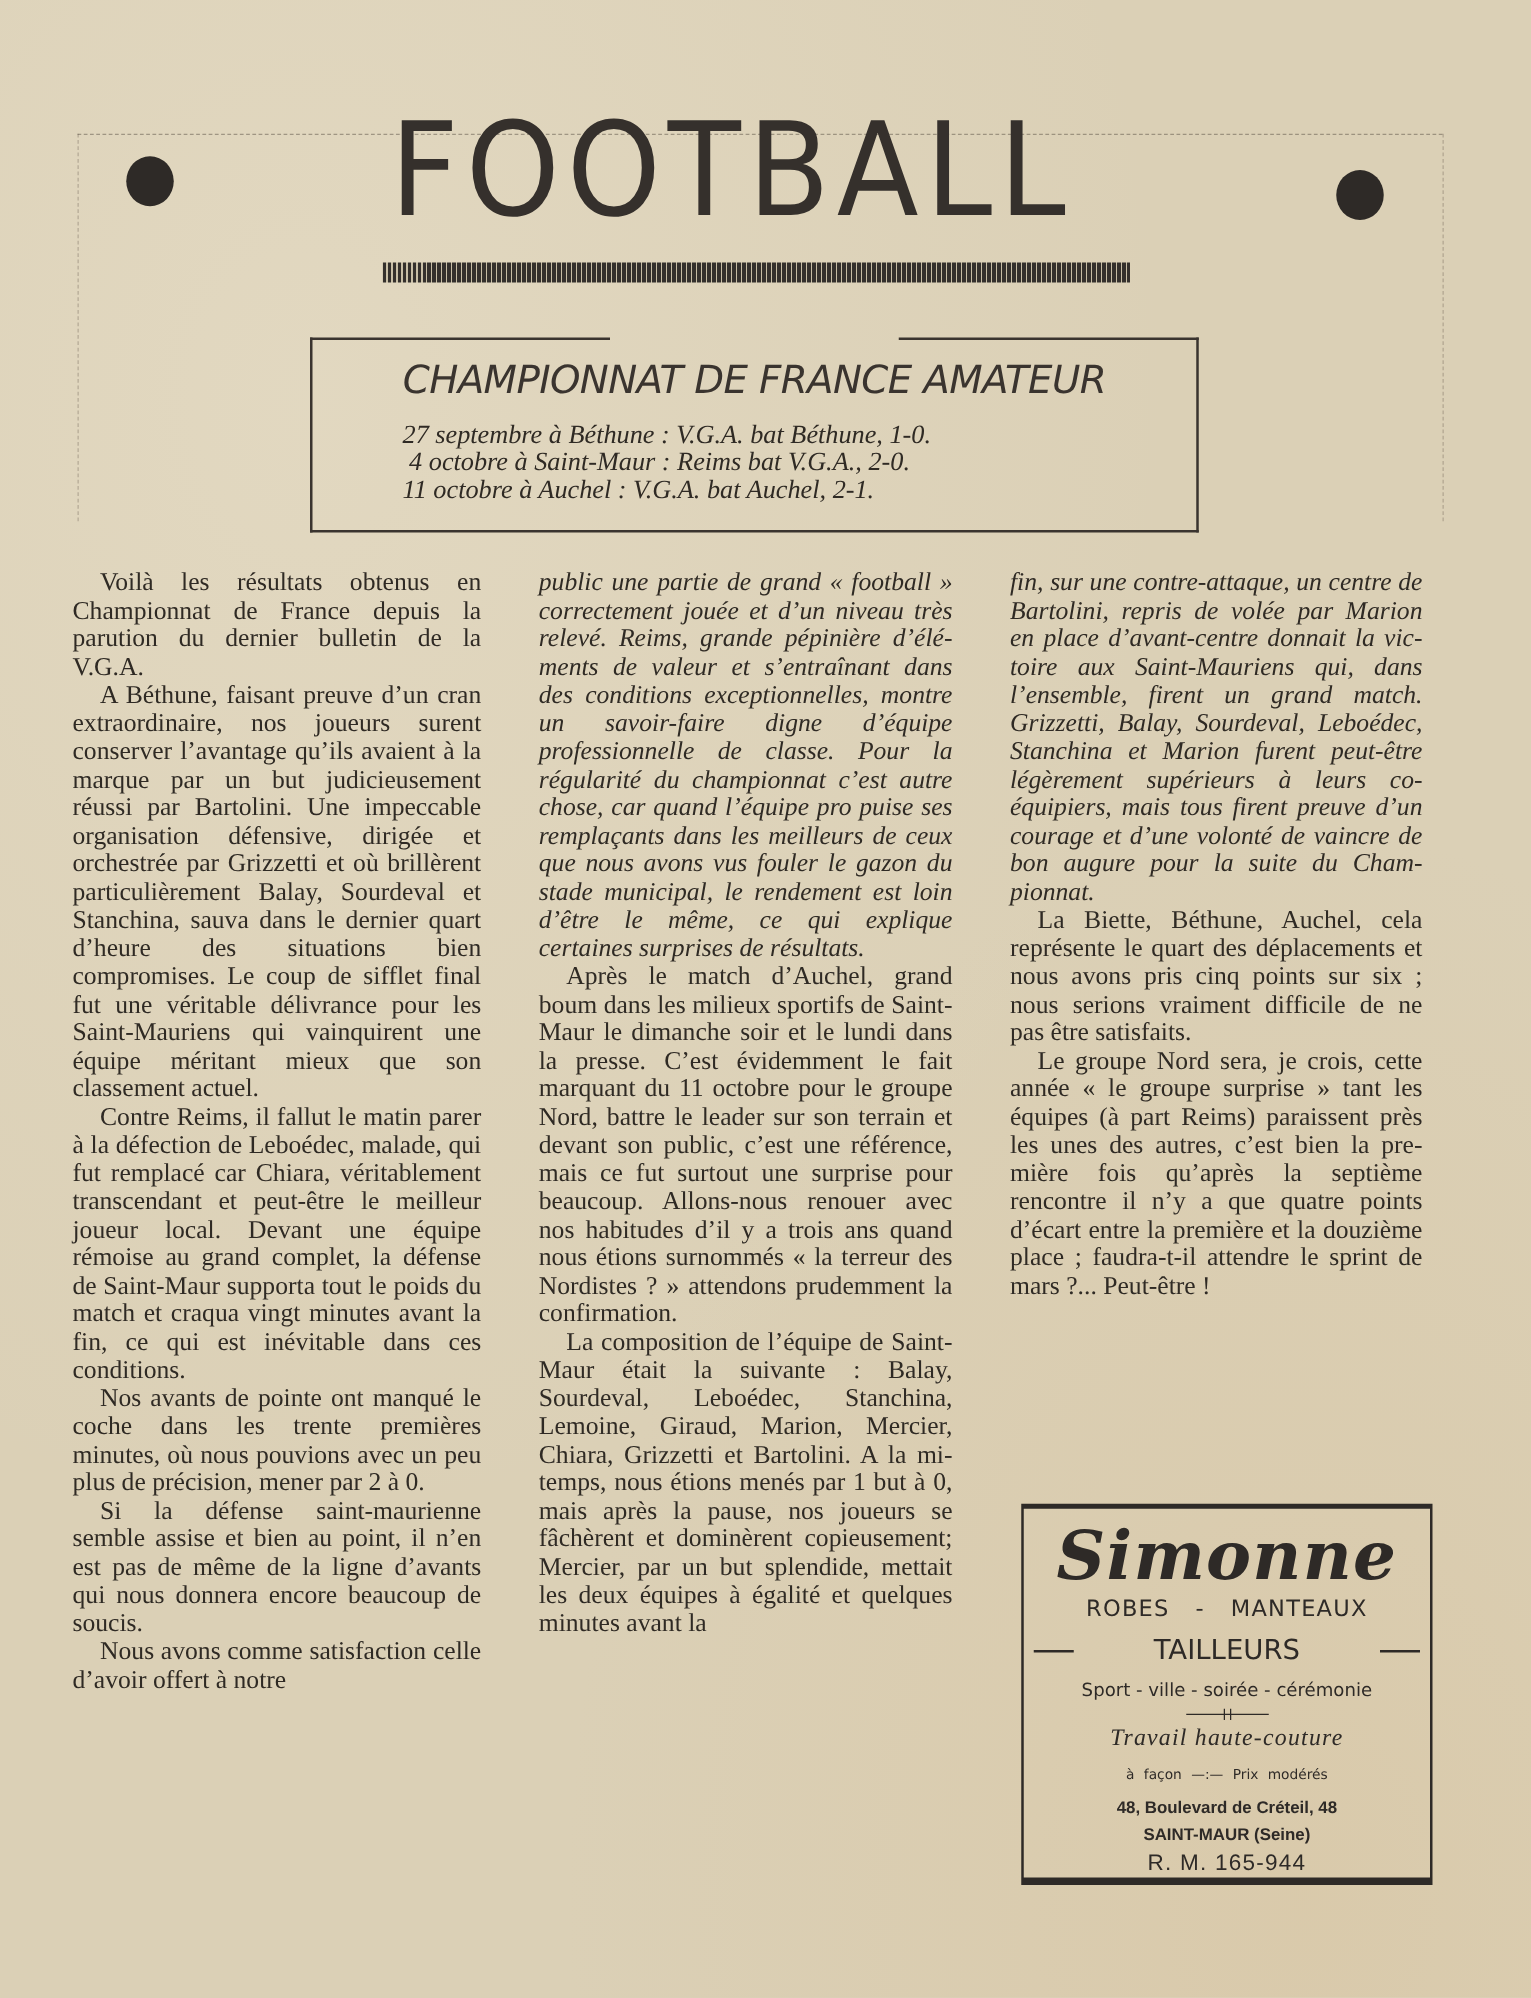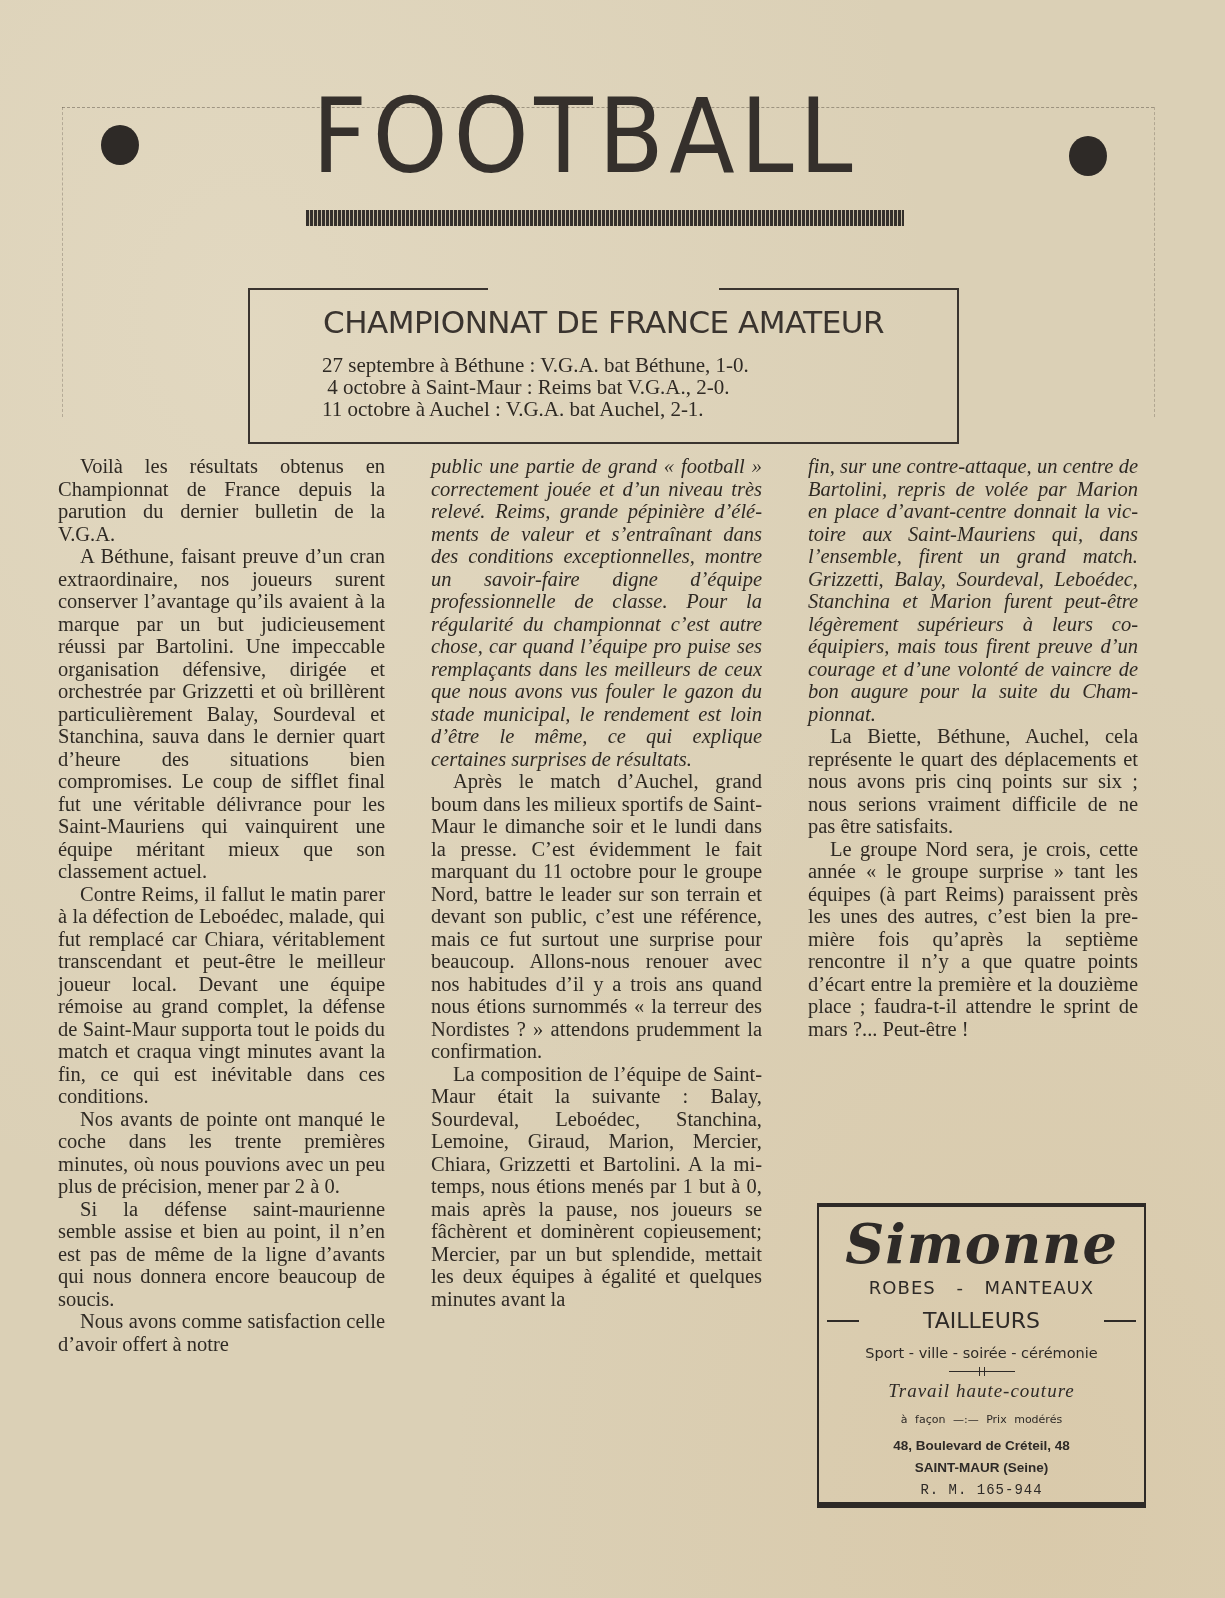--- a/index.html
+++ b/index.html
@@ -37,22 +37,22 @@
     font-family: "DejaVu Sans", sans-serif;
     font-size: 104px; letter-spacing: 6px; font-weight: normal;
     color: #35302c; line-height: 1;
     transform: scaleX(0.92); transform-origin: left top;
   }
   .title-bar {
     position: absolute; left: 306px; top: 210px; width: 598px; height: 16px;
     background: repeating-linear-gradient(90deg, #34302c 0 3px, #c8bea6 3px 4px);
   }
   .champ-box {
-    position: absolute; left: 248px; top: 288px; width: 707px; height: 154px;
-    border-left: 2px solid #3a342f; border-right: 2px solid #3a342f; border-bottom: 2px solid #3a342f;
+    position: absolute; left: 248px; top: 270px; width: 707px; height: 154px;
+    border-left: 2px solid #3a342f; border-right: 2px solid #3a342f; border-bottom: 2px solid #3a342f; font-style: italic;
   }
   .champ-box .tl { position: absolute; left: -2px; top: 0; width: 240px; border-top: 2px solid #3a342f; }
   .champ-box .tr { position: absolute; right: -2px; top: 0; width: 240px; border-top: 2px solid #3a342f; }
   .champ-title {
     position: absolute; left: 0; right: 0; top: 16px; text-align: center;
     font-family: "DejaVu Sans", sans-serif; font-size: 31px; color: #3a342f;
     letter-spacing: -0.5px;
   }
   .results {
     position: absolute; left: 72px; top: 66px;
@@ -90,21 +90,21 @@
     display: flex; justify-content: space-between; align-items: center; padding: 0 8px;
   }
   .ad-dash { width: 32px; height: 2px; background: #2e2a27; display: inline-block; }
   .ad-line3 { font-family: "DejaVu Sans", sans-serif; font-size: 14.5px; line-height: 28px; }
   .ad-orn { margin: 0 auto; width: 66px; height: 10px; position: relative; }
   .ad-orn::before { content: ""; position: absolute; left: 0; right: 0; top: 4px; border-top: 1px solid #2e2a27; }
   .ad-orn::after { content: ""; position: absolute; left: 30px; top: 0; width: 4px; height: 9px; border-left: 1px solid #2e2a27; border-right: 1px solid #2e2a27; }
   .ad-line4 { font-family: "Liberation Serif", serif; font-style: italic; font-size: 19px; line-height: 28px; letter-spacing: 1px; }
   .ad-line5 { font-family: "DejaVu Sans", sans-serif; font-size: 11px; line-height: 30px; word-spacing: 4px; }
   .ad-line6 { font-family: Liberation Sans, sans-serif; font-weight: bold; font-size: 13.5px; line-height: 22px; }
-  .ad-line7 { font-family: Liberation Mono, monospace; font-size: 14px; line-height: 22px; letter-spacing: 1px; }
+  .ad-line7 { font-family: Liberation Sans, sans-serif; font-size: 18px; line-height: 22px; letter-spacing: 1px; }
 </style>
 </head>
 <body>
 
 <div class="page">
   <div class="frame-top"></div>
   <div class="frame-side" style="left:62px"></div>
   <div class="frame-side" style="left:1154px"></div>
 
   <div class="dot left"></div>

